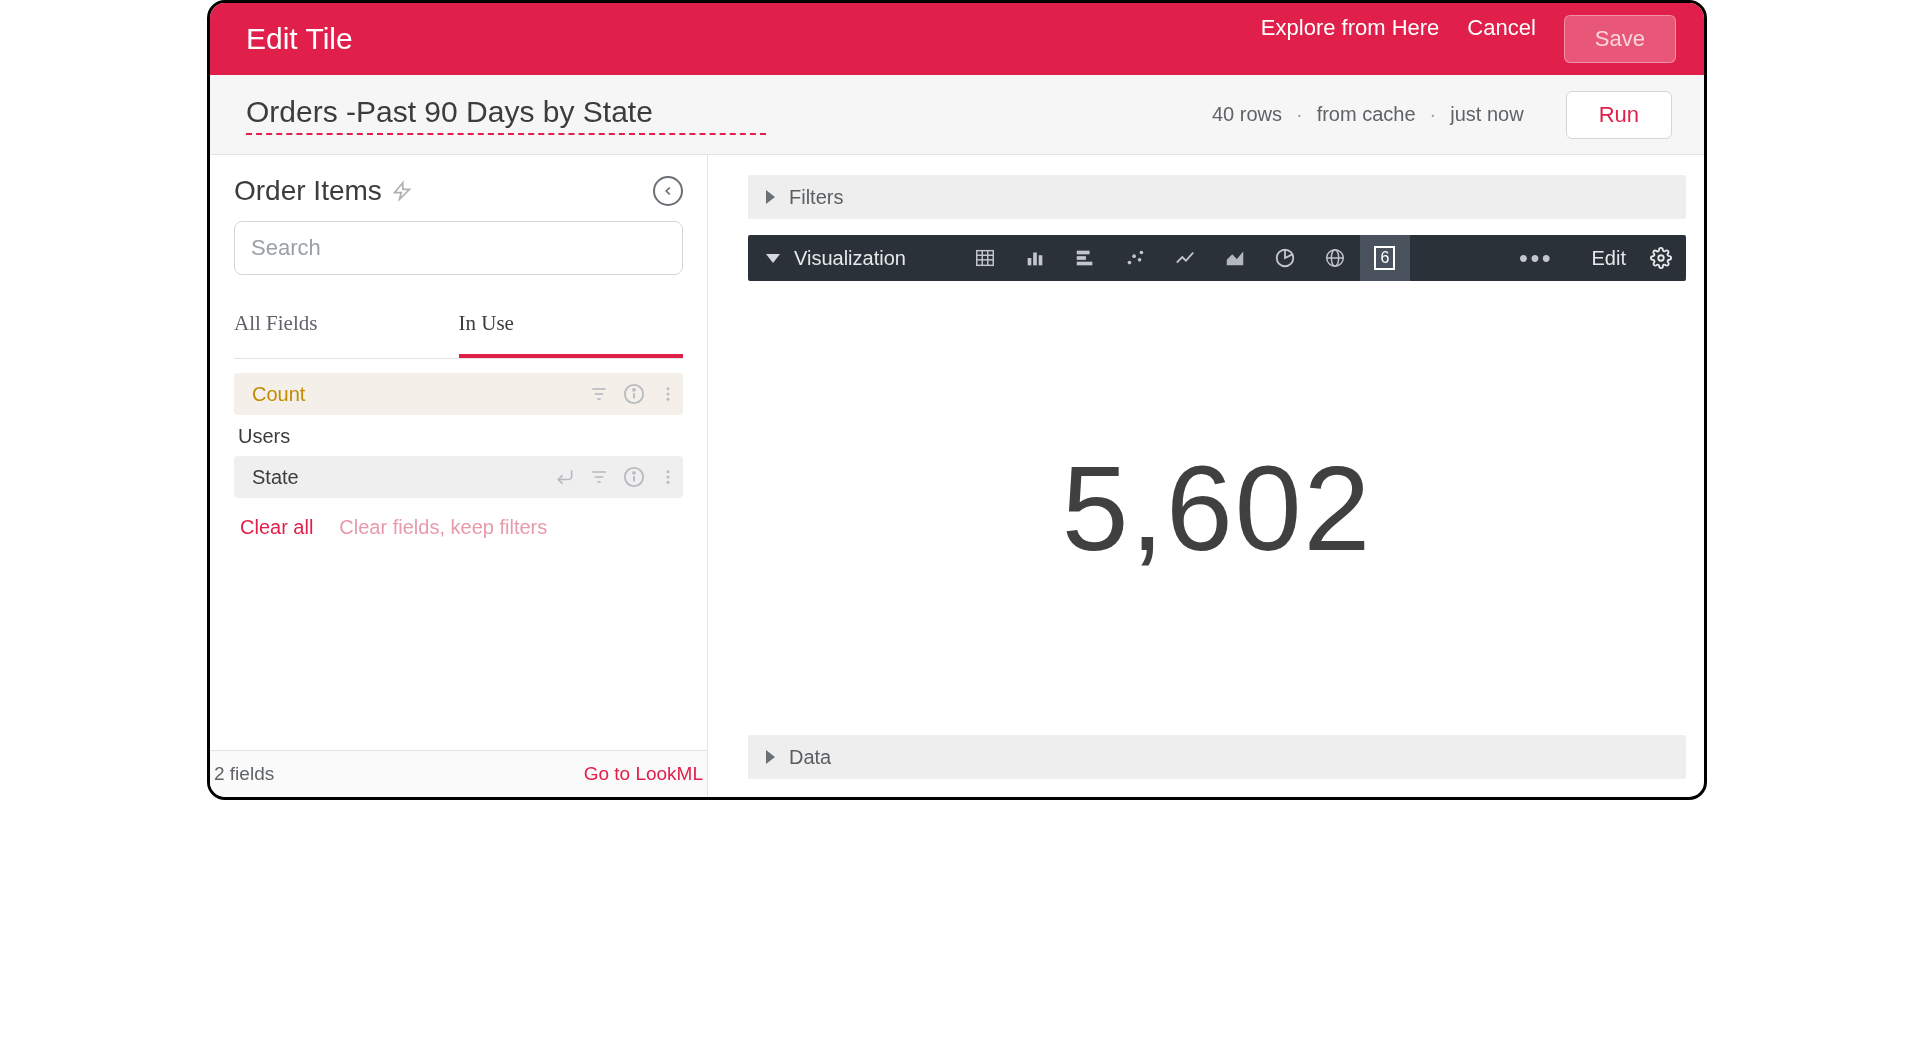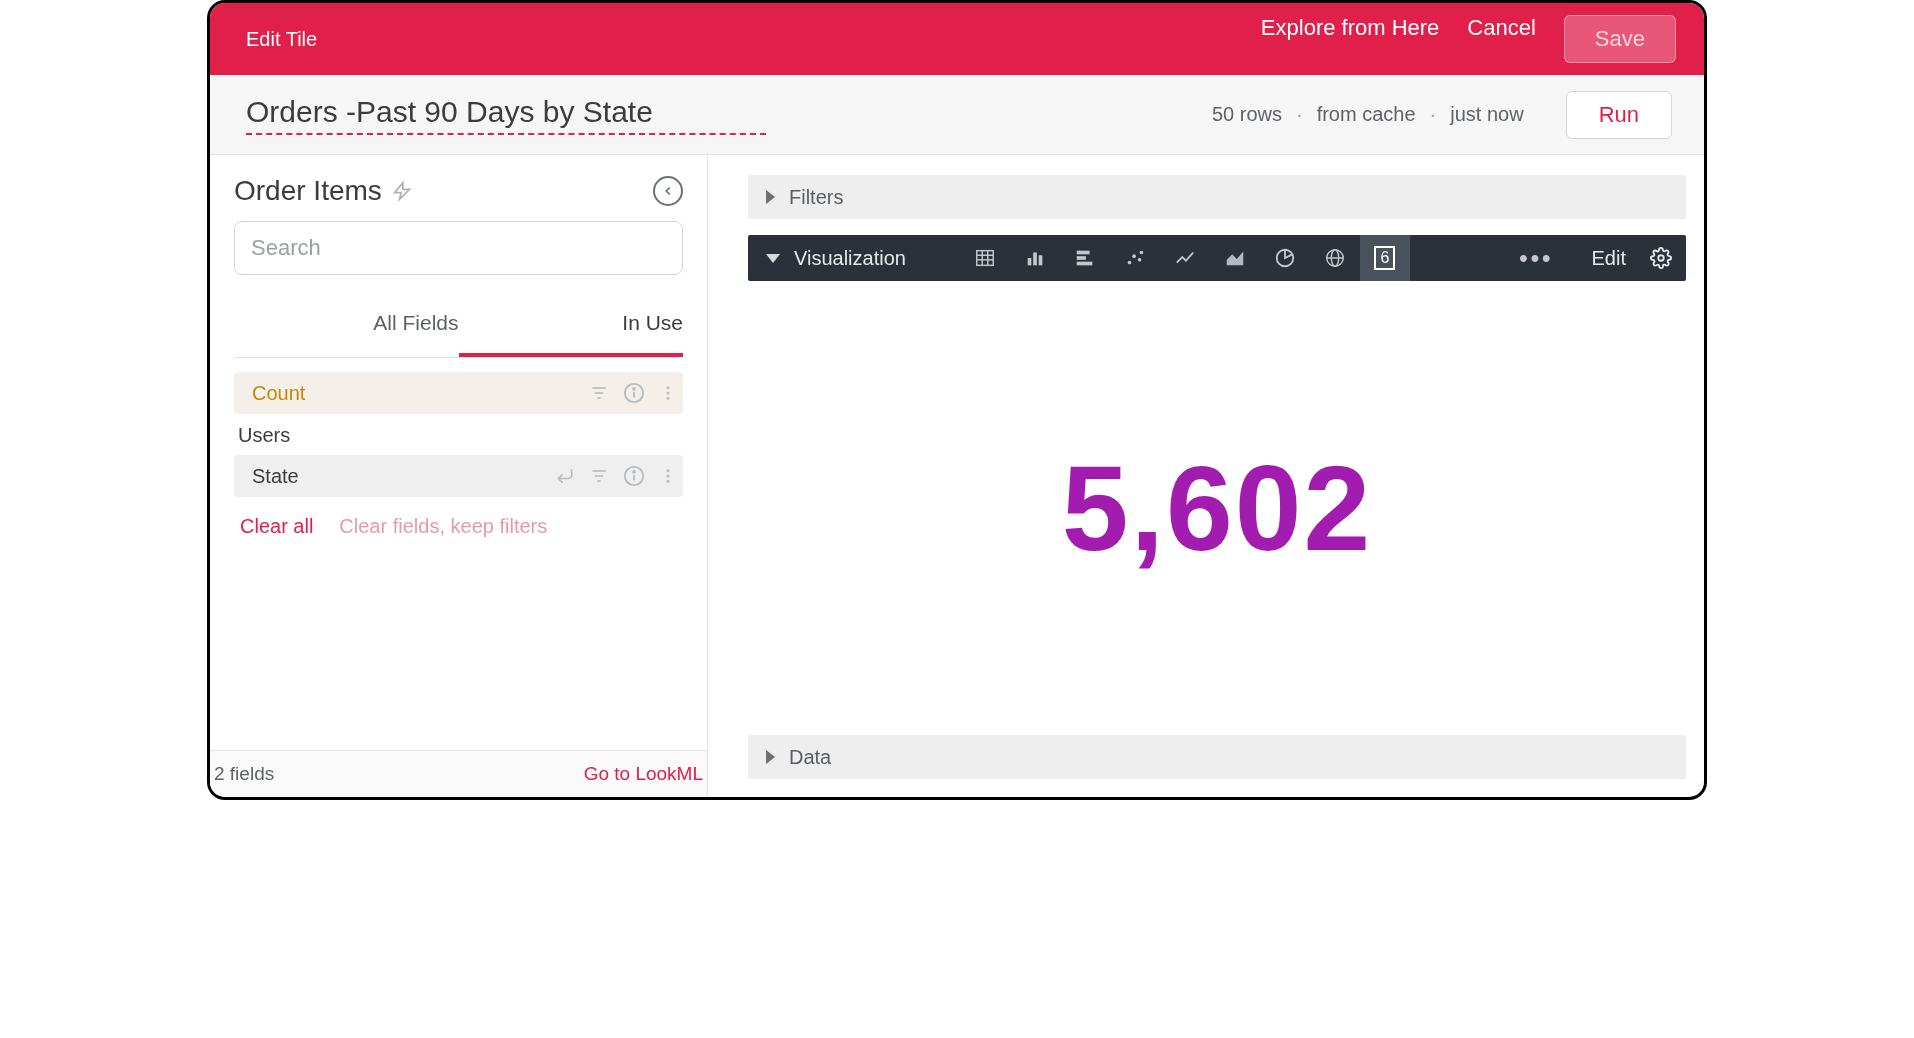--- a/index.html
+++ b/index.html
@@ -17,21 +17,21 @@
   }
   
   .topbar {
     background: #e01f4a;
     color: #fff;
     height: 72px;
     display: flex;
     align-items: center;
     padding: 0 28px 0 36px;
   }
-  .topbar-title { font-size: 20px; font-weight: 500; flex: 1; }
+  .topbar-title { font-size: 30px; font-weight: 500; flex: 1; }
   .topbar-actions { display: flex; gap: 28px; }
   .topbar-link { color: #fff; font-size: 22px; cursor: pointer; }
   .save-btn {
     background: rgba(255,255,255,0.25);
     border: 1px solid rgba(255,255,255,0.35);
     border-radius: 6px;
     padding: 10px 30px;
     color: rgba(255,255,255,0.75);
     font-size: 22px;
     cursor: pointer;
@@ -87,22 +87,22 @@
     color:#6b6f76; cursor:pointer; font-size:18px;
   }
   .search-wrap { margin-bottom: 18px; }
   .search-input {
     width: 100%; height: 54px; border: 1px solid #d6d6d6; border-radius: 8px;
     padding: 0 16px; font-size: 22px; color: #3a3c3e;
   }
   .search-input::placeholder { color: #9aa0a6; }
   .tabs { display: flex; border-bottom: 1px solid #e3e3e3; }
   .tab {
-    flex: 1; text-align: right; padding: 18px 0; font-size: 21px; color: #5f6368;
-    cursor: pointer; border-bottom: 4px solid transparent;
+    flex: 1; text-align: left; padding: 18px 0; font-size: 21px; color: #5f6368;
+    cursor: pointer; border-bottom: 4px solid transparent; font-family: Liberation Serif, serif;
   }
   .tab.active { color: #3a3c3e; border-bottom-color: #e01f4a; }
   .fields { padding-top: 14px; flex:1; overflow:auto;}
   .group-label { font-size: 20px; color: #3a3c3e; padding: 10px 4px 8px 4px; }
   .field-row {
     display: flex; align-items: center; height: 42px; border-radius: 4px;
     padding: 0 6px 0 18px; gap: 8px;
   }
   .field-row.measure { background: #f4f0e9; color: #c28a00; }
   .field-row.dimension { background: #efefef; color: #3a3c3e; }
@@ -140,21 +140,21 @@
   }
   .viz-icon.selected { background:#4a535d; color:#fff; }
   .viz-spacer { flex:1; }
   .viz-more { color:#c3c7cc; cursor:pointer; letter-spacing:3px; padding:0 14px; font-size:24px; font-weight:bold;}
   .viz-edit { color:#e6e8ea; font-size:20px; cursor:pointer; padding:0 10px; }
   .viz-gear { color:#e6e8ea; cursor:pointer; }
   .viz-body {
     flex:1; background:#fff;
     display:flex; align-items:center; justify-content:center;
   }
-  .single-value { font-size:120px; font-weight:700; color:#a21caf; letter-spacing:2px; }
+  .single-value { font-size:120px; font-weight:400; color:#404040; letter-spacing:2px; }
 
   svg { display:block; }
 </style>
 </head>
 <body>
 
 <div class="app">
 
   <div class="topbar">
     <div class="topbar-title">Edit Tile</div>
@@ -162,21 +162,21 @@
       <span class="topbar-link">Explore from Here</span>
       <span class="topbar-link">Cancel</span>
       <button class="save-btn">Save</button>
     </div>
   </div>
 
   <div class="subheader">
     <div class="tile-title">Orders -Past 90 Days by State</div>
     <div class="subheader-spacer"></div>
     <div class="meta">
-      <span>50 rows</span>
+      <span>40 rows</span>
       <span class="dot">·</span>
       <span>from cache</span>
       <span class="dot">·</span>
       <span>just now</span>
     </div>
     <button class="run-btn">Run</button>
   </div>
 
   <div class="body">
 

